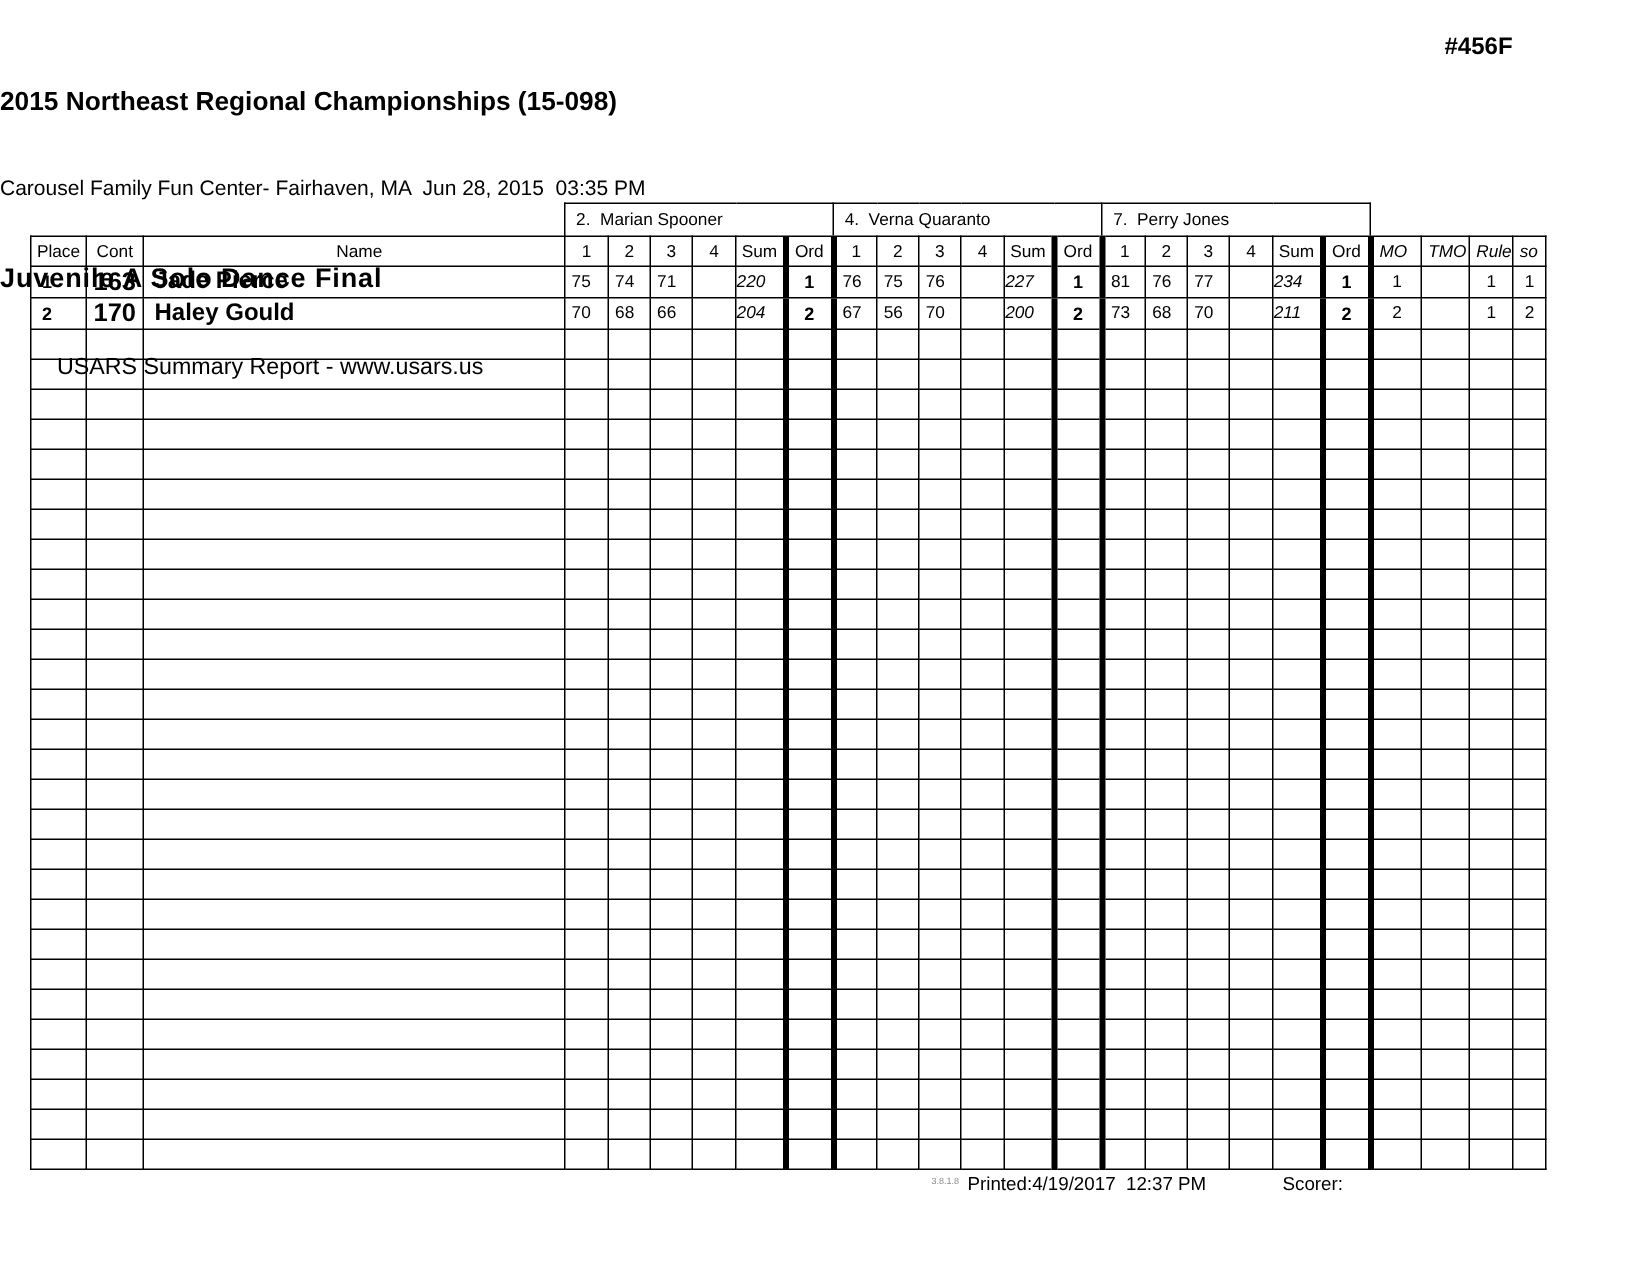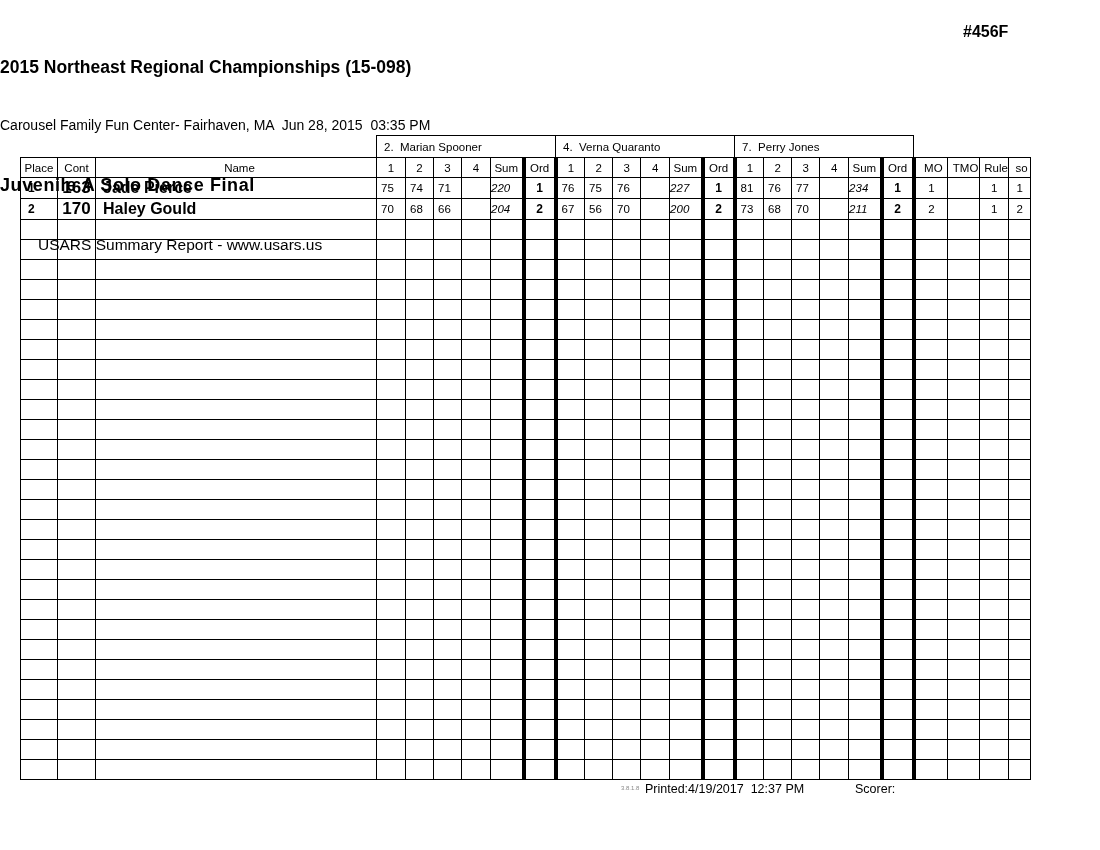--- a/index.html
+++ b/index.html
@@ -65,21 +65,21 @@
   tr.judge-row td.nb { border: none; }
   tr.judge-row td.judge-box {
     border: 1px solid #000;
     text-align: left;
     padding-left: 7px;
     height: 22px;
   }
   td.thick { border-left: 4px solid #000; border-right: 4px solid #000; }
   td.c  { text-align: center; }
   td.h-name { text-align: center; padding-left: 7px; }
-  td.h-right { text-align: center; padding-left: 4px; }
+  td.h-right { text-align: left; padding-left: 4px; font-style: italic; }
   td.pl { text-align: left; padding-left: 7px; font-weight: bold; font-size: 12px; }
   td.ct { text-align: center; font-weight: bold; font-size: 17px; }
   td.nm { text-align: left; padding-left: 7px; font-weight: bold; font-size: 16px; }
   td.sc { text-align: left; padding-left: 4px; }
   td.sum { padding-right: 3px; font-style: italic; }
   td.ord-val { text-align: center; font-weight: bold; font-size: 12px; }
   td.rv { text-align: center; }
 
   
   .footer { position: absolute; left: 0; top: 781px; width: 100%; height: 20px; }

